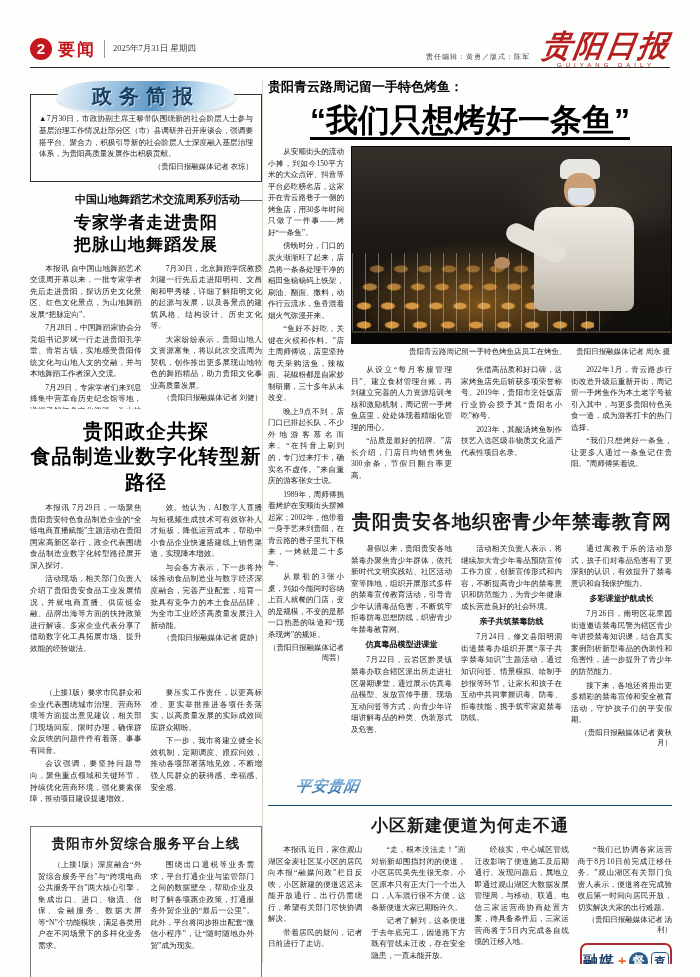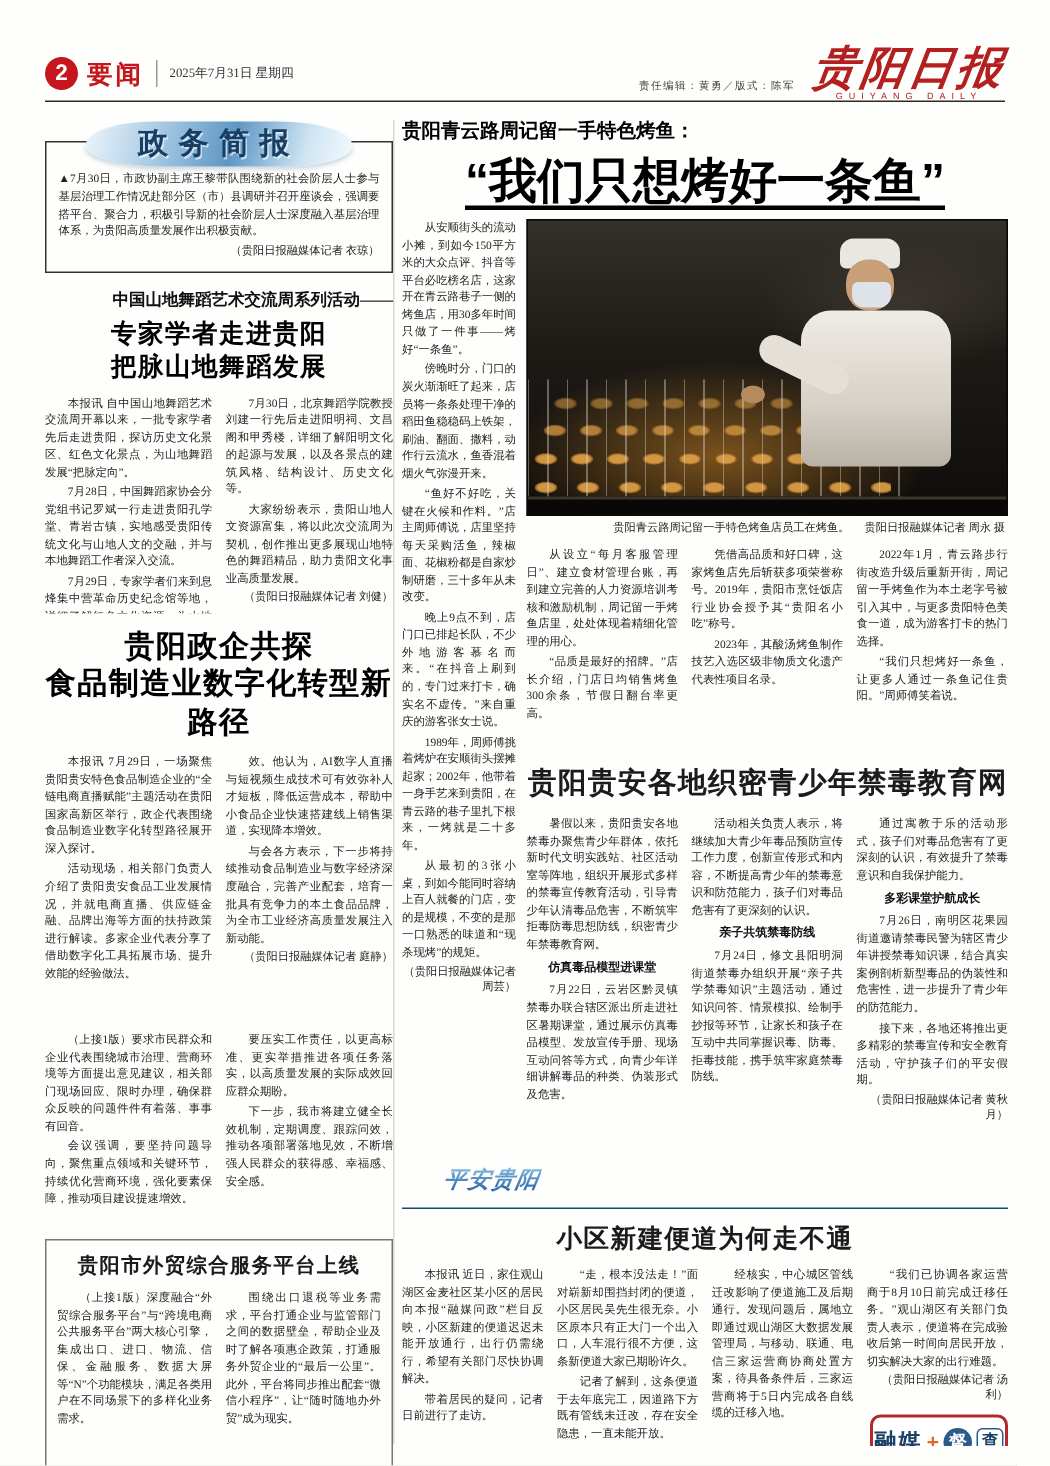--- a/index.html
+++ b/index.html
@@ -259,21 +259,21 @@
 
           <article class="drug">
             <h2 class="drug-head">贵阳贵安各地织密青少年禁毒教育网</h2>
             <div class="drug-cols">
               <div class="col">
                 <p class="b">暑假以来，贵阳贵安各地禁毒办聚焦青少年群体，依托新时代文明实践站、社区活动室等阵地，组织开展形式多样的禁毒宣传教育活动，引导青少年认清毒品危害，不断筑牢拒毒防毒思想防线，织密青少年禁毒教育网。</p>
                 <div class="subhead">仿真毒品模型进课堂</div>
                 <p class="b">7月22日，云岩区黔灵镇禁毒办联合辖区派出所走进社区暑期课堂，通过展示仿真毒品模型、发放宣传手册、现场互动问答等方式，向青少年详细讲解毒品的种类、伪装形式及危害。</p>
               </div>
               <div class="col">
-                <p class="b">活动相关负责人表示，将继续加大青少年毒品预防宣传工作力度，创新宣传形式和内容，不断提高青少年的禁毒意识和防范能力，孩子们对毒品危害有了更深刻的认识。</p>
+                <p class="b">活动相关负责人表示，将继续加大青少年毒品预防宣传工作力度，创新宣传形式和内容，不断提高青少年的禁毒意识和防范能力，为青少年健康成长营造良好的社会环境。</p>
                 <div class="subhead">亲子共筑禁毒防线</div>
                 <p class="b">7月24日，修文县阳明洞街道禁毒办组织开展“亲子共学禁毒知识”主题活动，通过知识问答、情景模拟、绘制手抄报等环节，让家长和孩子在互动中共同掌握识毒、防毒、拒毒技能，携手筑牢家庭禁毒防线。</p>
               </div>
               <div class="col">
                 <p class="b">通过寓教于乐的活动形式，孩子们对毒品危害有了更深刻的认识，有效提升了禁毒意识和自我保护能力。</p>
                 <div class="subhead">多彩课堂护航成长</div>
                 <p class="b">7月26日，南明区花果园街道邀请禁毒民警为辖区青少年讲授禁毒知识课，结合真实案例剖析新型毒品的伪装性和危害性，进一步提升了青少年的防范能力。</p>
                 <p class="b">接下来，各地还将推出更多精彩的禁毒宣传和安全教育活动，守护孩子们的平安假期。</p>
                 <div class="byline">（贵阳日报融媒体记者 黄秋月）</div>
               </div>

